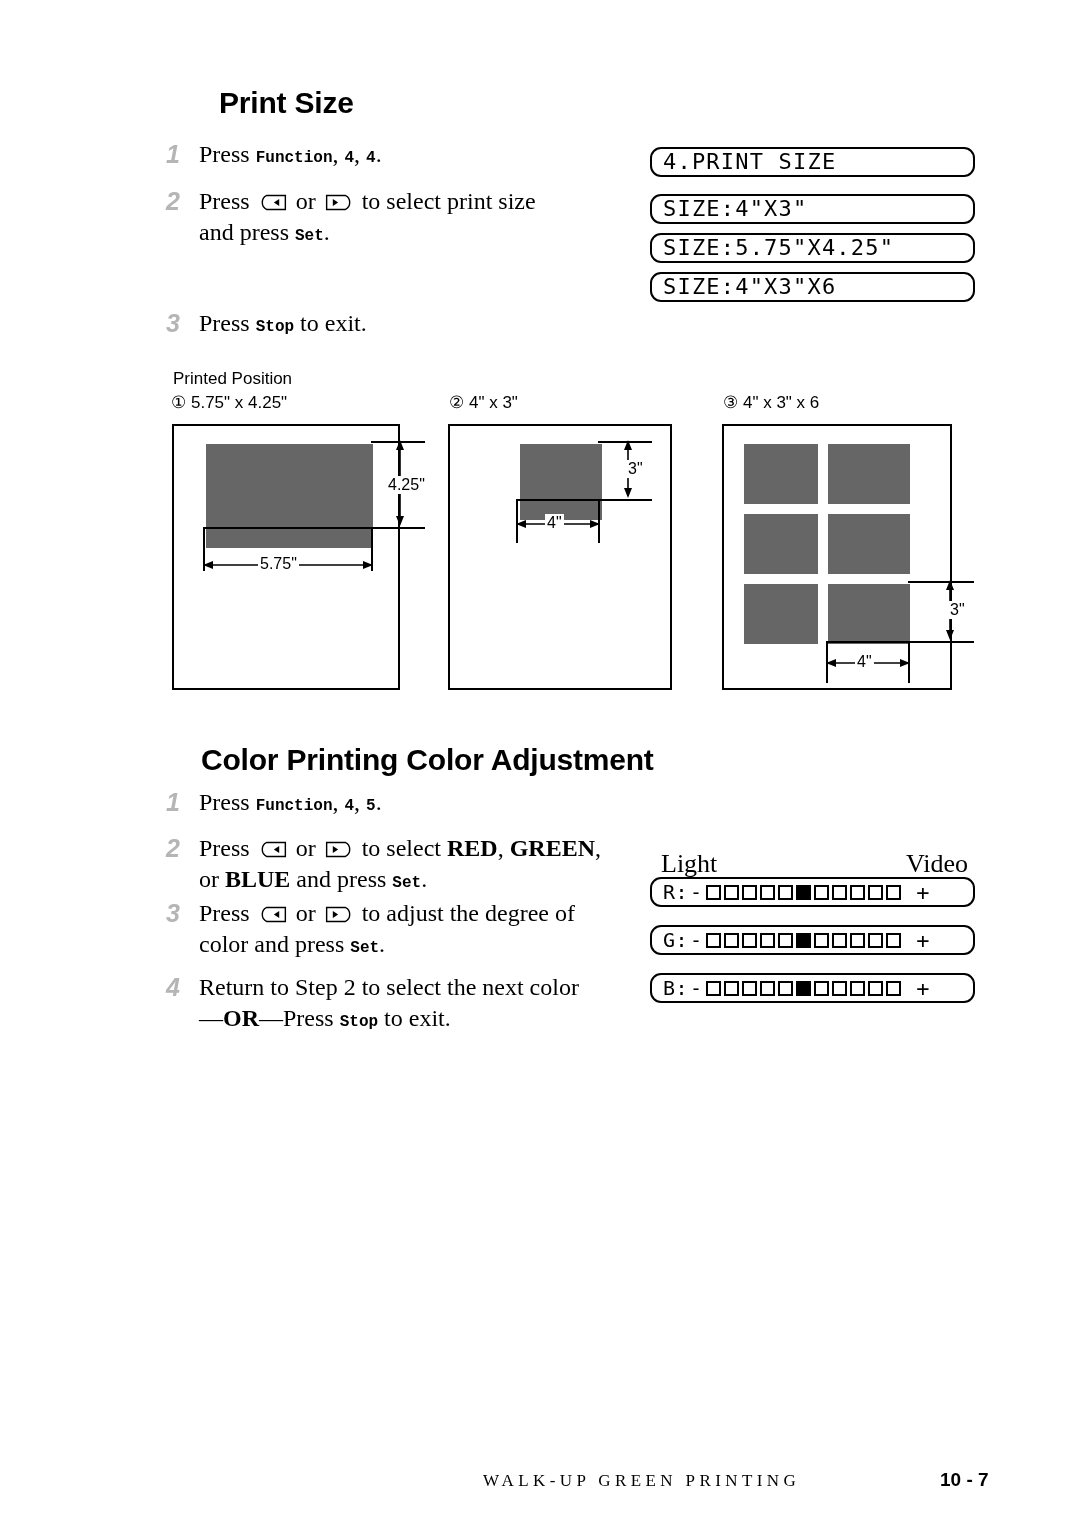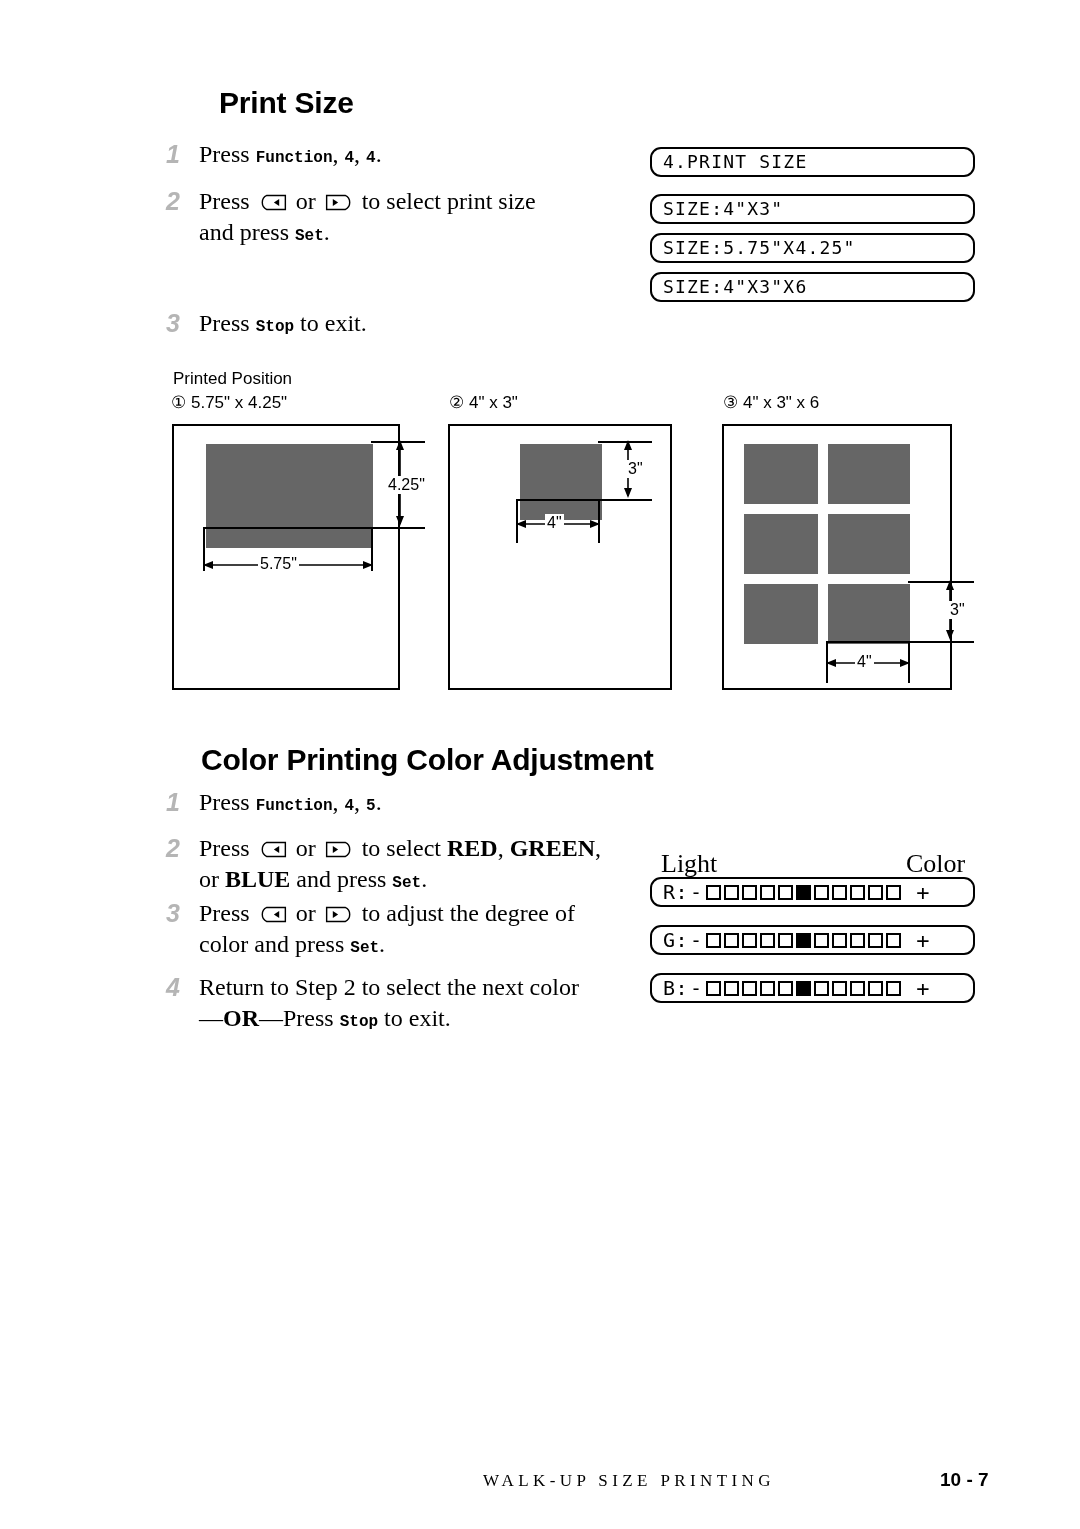--- a/index.html
+++ b/index.html
@@ -102,21 +102,21 @@
     height: 30px;
     width: 325px;
     overflow: hidden;
   }
   .lcd-text {
     position: absolute;
     left: 11px;
     top: 50%;
     transform: translateY(-50%);
     font-family: "DejaVu Sans Mono", monospace;
-    font-size: 18px;
+    font-size: 22px;
     letter-spacing: 1.2px;
     white-space: pre;
     line-height: 22px;
   }
 
   
   .lcd-bar-inner {
     position: absolute;
     left: 11px;
     top: 0;
@@ -353,21 +353,21 @@
             <polygon points="16,9.5 10,5.5 10,13.5" fill="#000"></polygon>
           </svg></span> to adjust the degree of<br>color and press <b>Set</b>.</span>
   </div>
   <div class="step" id="s2-step4" style="left:166px; top:972px; width:470px;">
     <span class="step-num">4</span>
     <span class="step-body">Return to Step 2 to select the next color<br>—<span class="sb">OR</span>—Press <b>Stop</b> to exit.</span>
   </div>
 
 
   <div class="lightdark" style="left:661px; top:849px;">Light</div>
-  <div class="lightdark" style="left:906px; top:849px;">Color</div>
+  <div class="lightdark" style="left:906px; top:849px;">Video</div>
 
   <div class="lcd" style="left:650px; top:877px;">
     <div class="lcd-bar-inner">
       <span class="bar-label">R:</span>
       <span class="bar-minus">-</span>
       <span class="cells">
           <span class="cell"></span>
           <span class="cell"></span>
           <span class="cell"></span>
           <span class="cell"></span>
@@ -416,16 +416,16 @@
           <span class="cell"></span>
           <span class="cell"></span>
           <span class="cell"></span>
           <span class="cell"></span>
           <span class="cell"></span>
         </span>
       <span class="bar-plus">+</span>
     </div>
   </div>
 
-  <div id="footer-title">WALK-UP SIZE PRINTING</div>
+  <div id="footer-title">WALK-UP GREEN PRINTING</div>
   <div id="footer-page">10 - 7</div>
 
 </div>
 
 </body></html>

